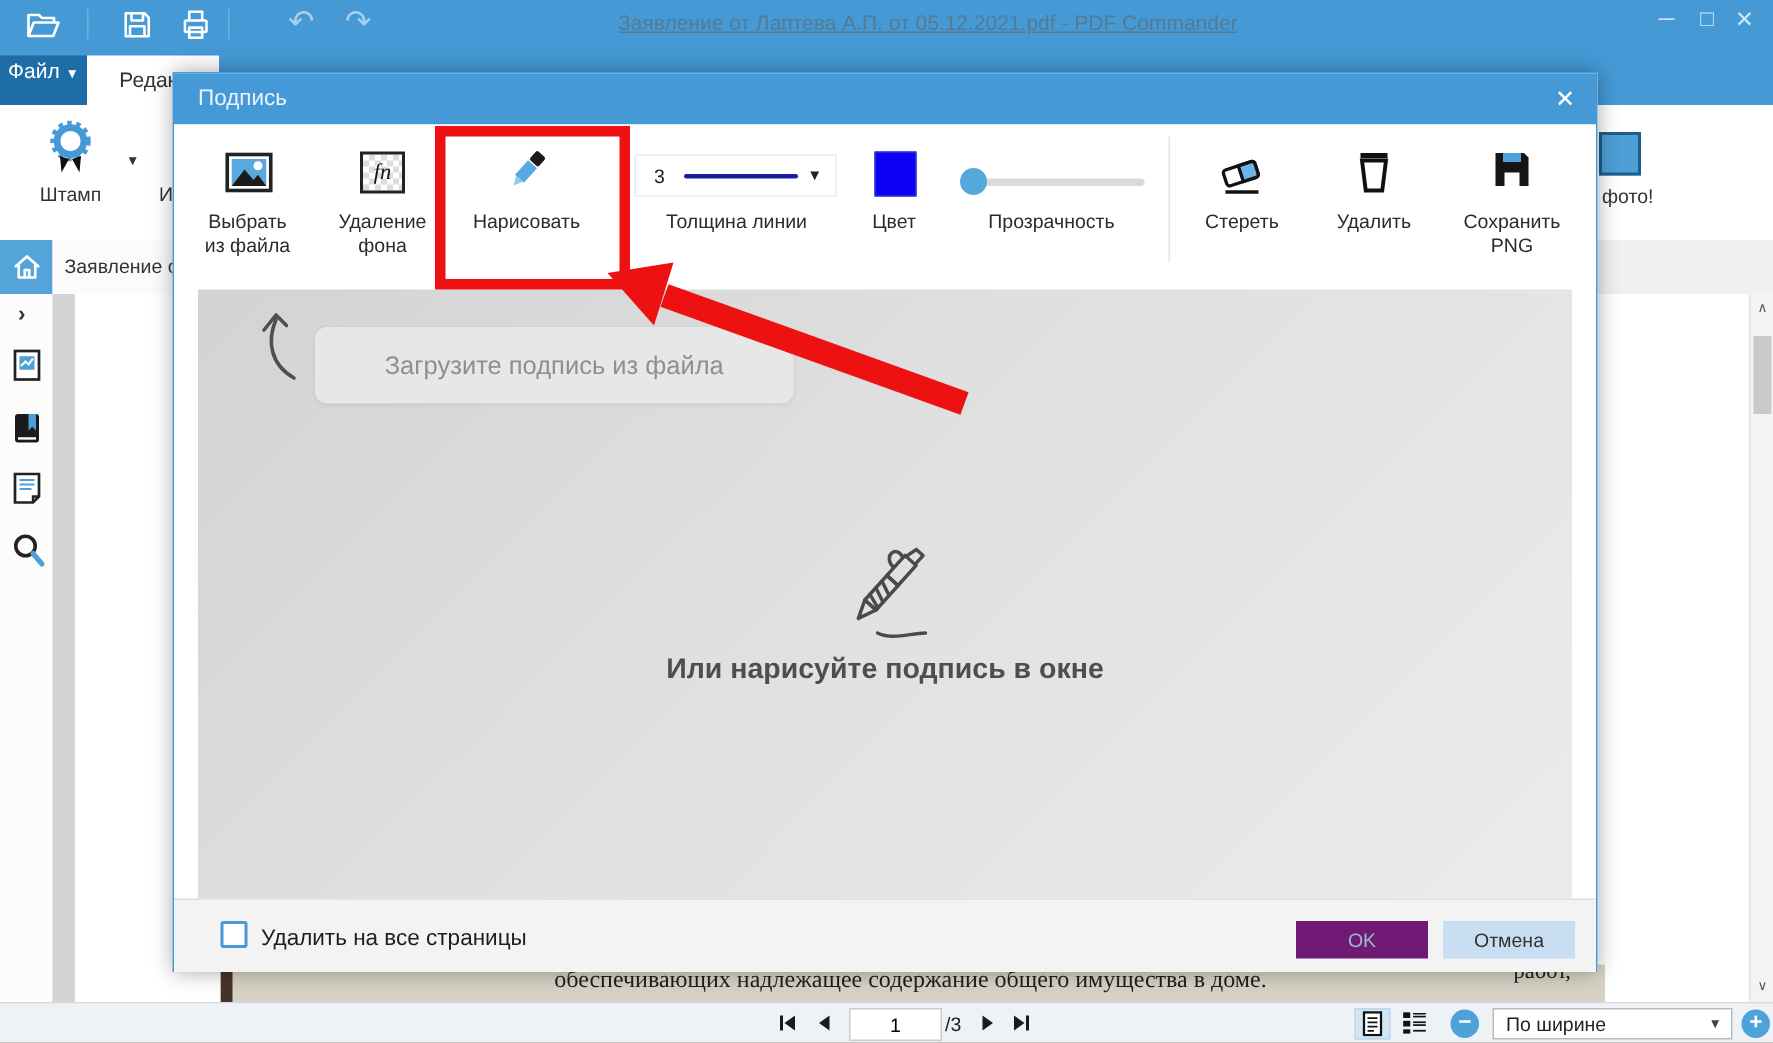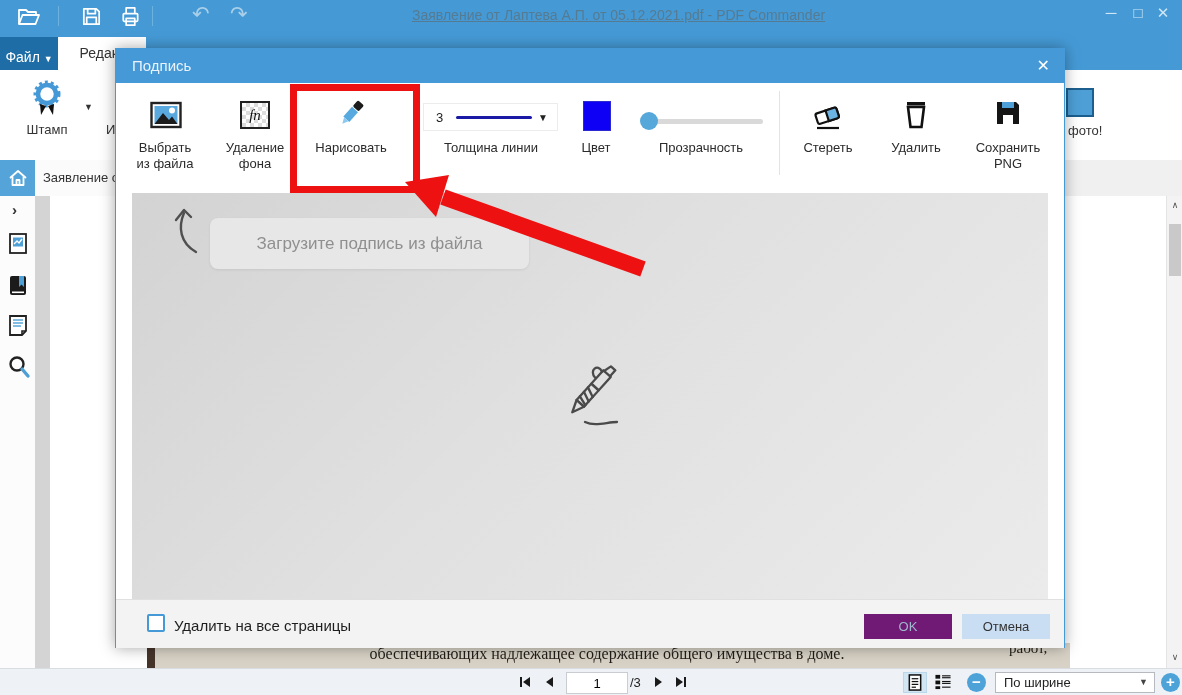--- a/index.html
+++ b/index.html
@@ -10,21 +10,21 @@
   
   .titlebar{left:0;top:0;width:1182px;height:32px;background:#459ad6;}
   .tb-title{left:412px;top:7px;font-size:14px;color:#557b93;text-decoration:underline;}
   .winbtn{top:4px;font-size:15px;color:#cfe6f6;width:22px;text-align:center;}
   .tbsep{top:6px;width:1px;height:20px;background:#6db1de;}
   .tbicon{top:5px;}
   .undoredo{top:2px;font-size:21px;color:#a9cfe9;}
   
   .ribbonrow{left:0;top:32px;width:1182px;height:38px;background:#459ad6;}
   .filebtn{left:0;top:5px;width:58px;height:33px;background:#1e6da6;color:#fff;
-           font-size:14px;text-align:center;line-height:41px;cursor:pointer;}
+           font-size:14px;text-align:center;line-height:21px;cursor:pointer;}
   .edittab{left:58px;top:5px;width:88px;height:33px;background:#fff;color:#333;
            font-size:14px;text-align:center;line-height:33px;overflow:hidden;white-space:nowrap;}
   .panel-left{left:0;top:70px;width:115px;height:90px;background:#fff;}
   .panel-right{left:1065px;top:70px;width:101px;height:87px;background:#fff;}
   .stamp-label{left:8px;top:52px;width:78px;text-align:center;font-size:13px;color:#333;}
   .caret{color:#333;font-size:10px;}
   
   .tabstrip{left:0;top:160px;width:1182px;height:36px;background:#f0f0f0;border-bottom:1px solid #dedede;}
   .hometab{left:0;top:160px;width:35px;height:36px;background:#55a4d9;text-align:center;}
   .doctab{left:35px;top:160px;width:115px;height:36px;background:#fbfbfb;border-right:1px solid #e2e2e2;
@@ -381,20 +381,21 @@
           <line x1="33" y1="39" x2="43" y2="43"></line>
               <line x1="33" y1="45" x2="43" y2="49"></line>
               <line x1="33" y1="51" x2="43" y2="54"></line>
           <rect x="33" y="16" width="10" height="18"></rect>
               <path d="M33,18 C24,14 22,26 32,27"></path>
               <path d="M34,16 L36,8 L42,8 L42,16"></path>
             </g>
           <path d="M28,69 C38,74 50,69 60,69" fill="none" stroke="#4a4a4a" stroke-width="2.3" stroke-linecap="round"></path>
           </svg>
         </span>
+      <div class="ab hint">Или нарисуйте подпись в окне</div>
     </div>
 
     <div class="ab redrect"></div>
     <svg class="ab" style="left:0;top:0;z-index:50;pointer-events:none;" width="948" height="598" viewBox="0 0 948 598">
       <line x1="527" y1="220" x2="327" y2="148" stroke="#ee1111" stroke-width="16"></line>
       <polygon points="289,133 333,126 320,168" fill="#ee1111"></polygon>
     </svg>
 
     <div class="ab dlg-footer">
       <div class="ab chkbox"></div>

